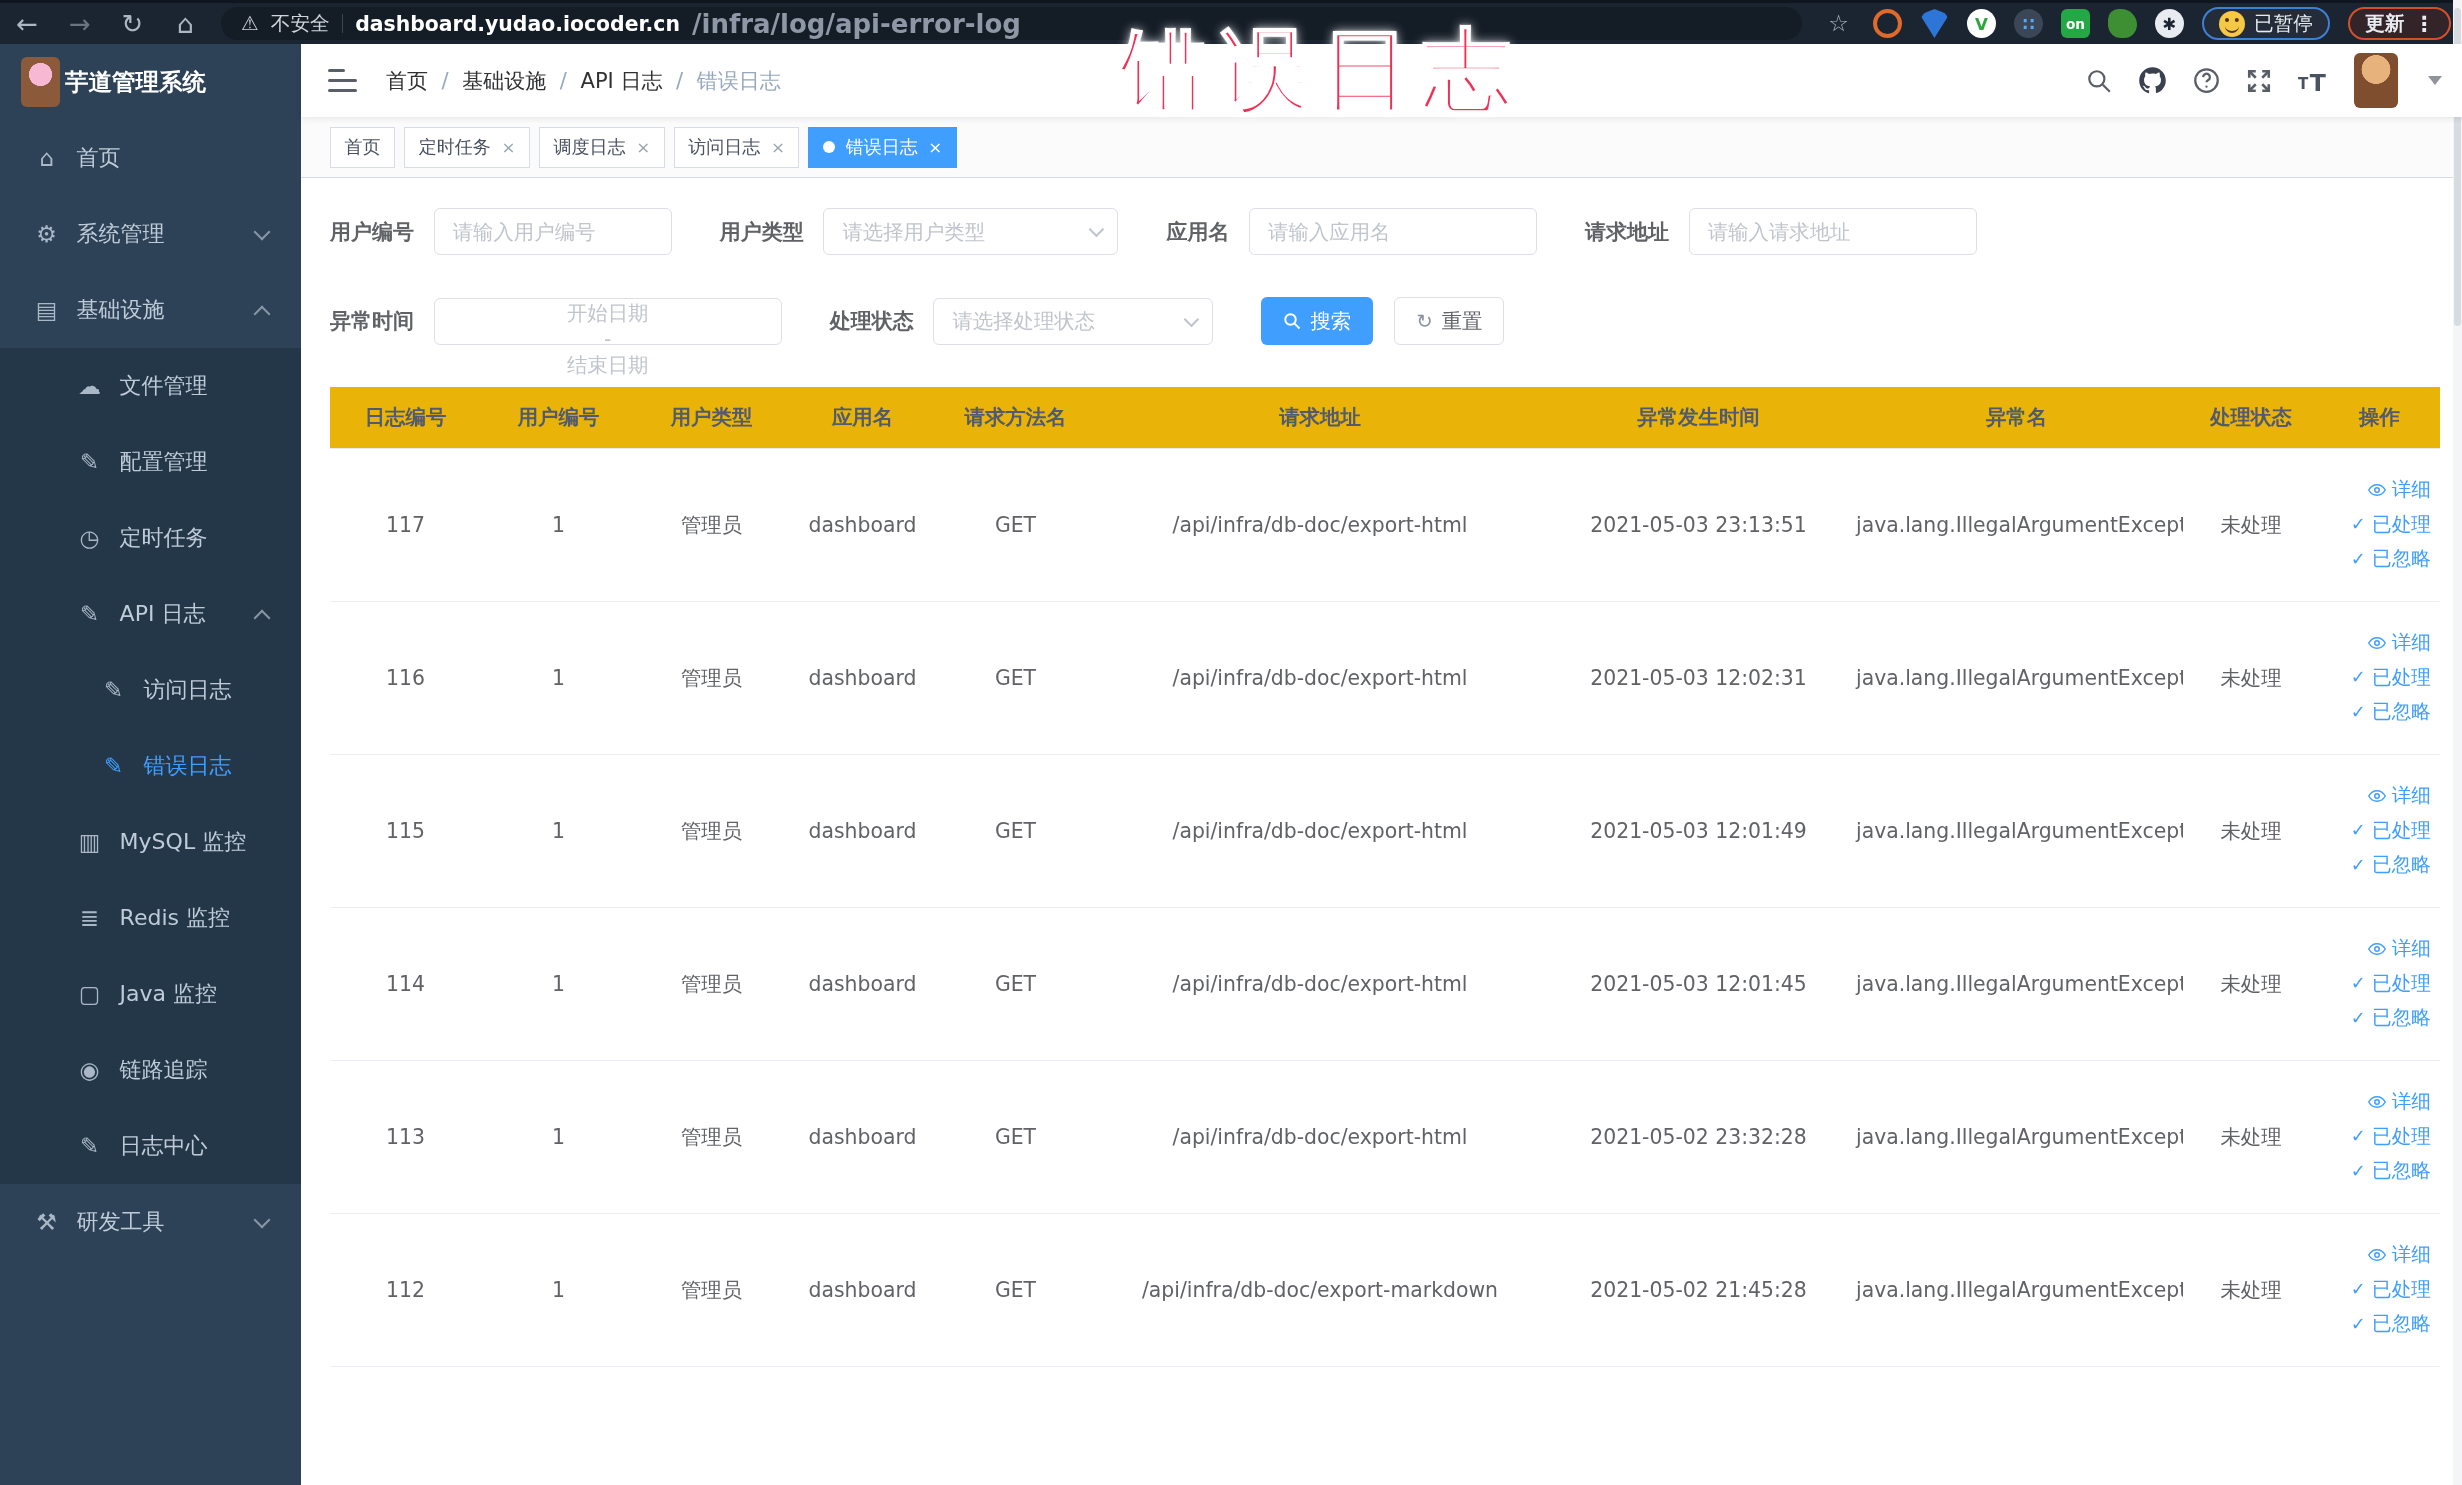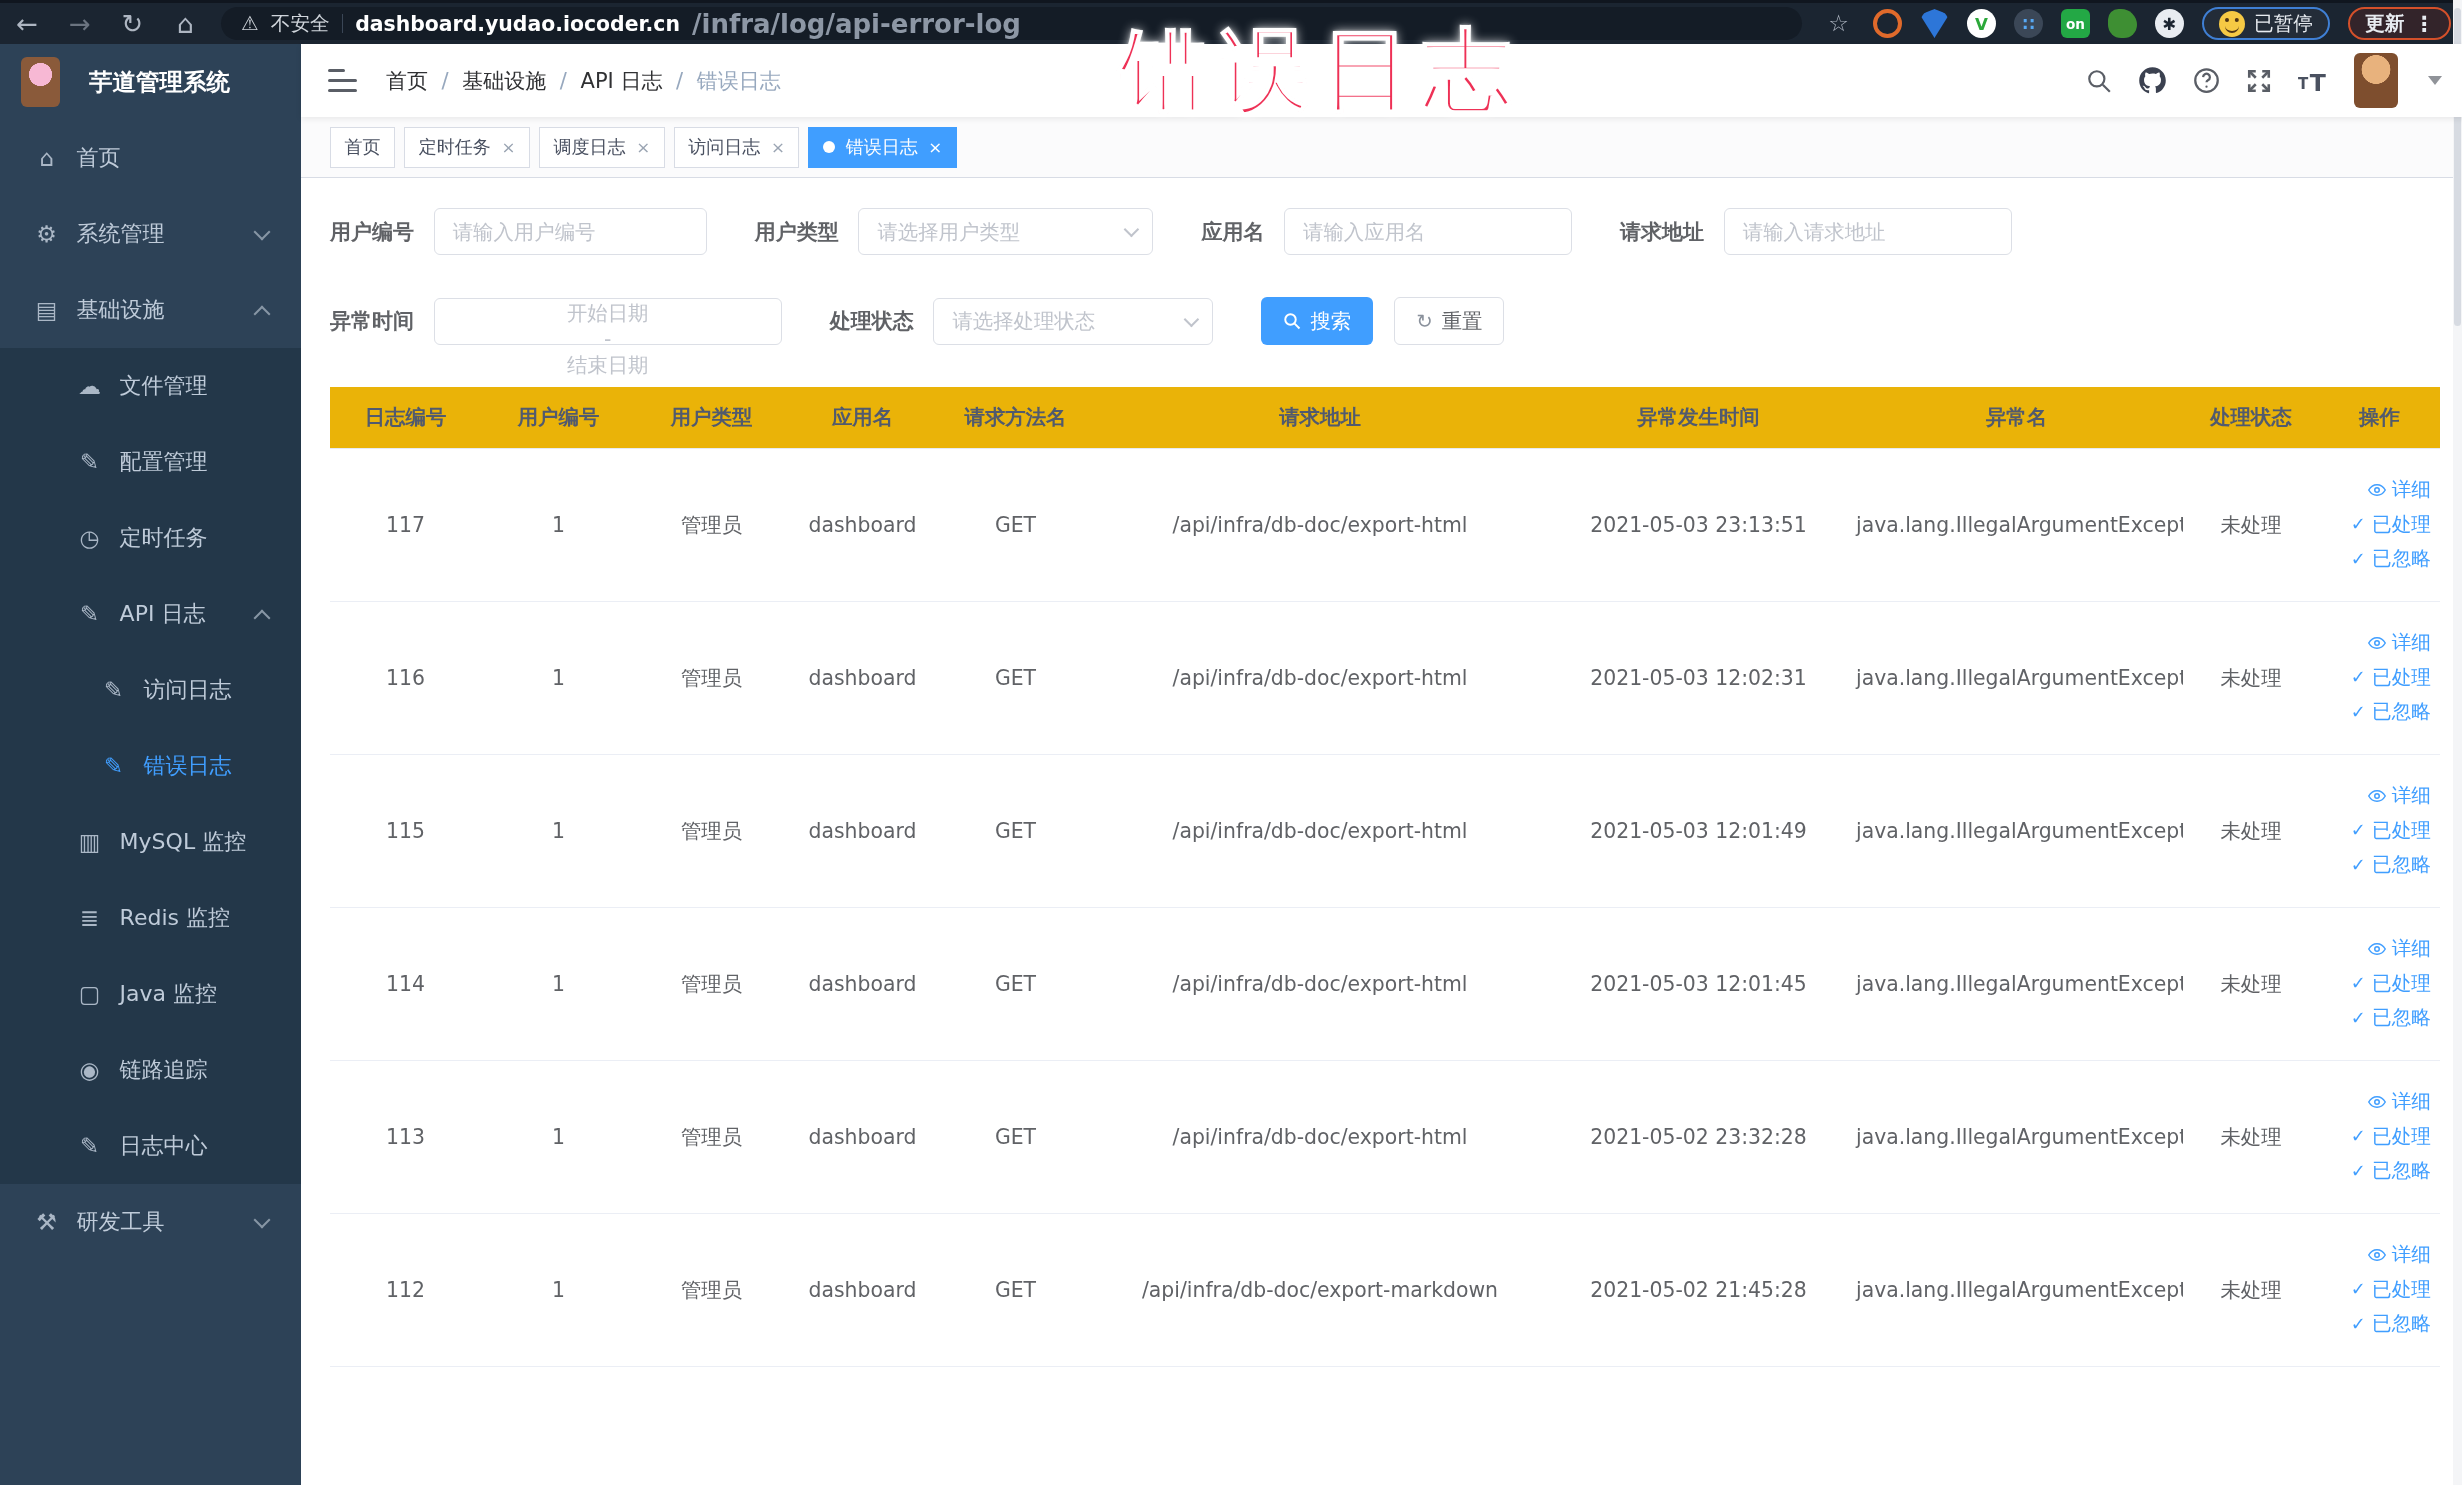--- a/index.html
+++ b/index.html
@@ -30,21 +30,21 @@
   .smiley { width:26px; height:26px; border-radius:50%; background:#f6c944; position:relative; }
   .smiley:before { content:""; position:absolute; left:6px; top:7.6px; width:3.8px; height:3.8px;
     border-radius:50%; background:#503514; box-shadow:9.8px 0 0 #503514; }
   .smiley:after { content:""; position:absolute; left:6px; top:13.6px; width:13.6px; height:6.8px;
     border-bottom:2.3px solid #503514; border-radius:0 0 10.6px 10.6px; }
   .kebab { color:#e8ecf1; font-size:21px; letter-spacing:0; }
 
   
   .app { position:absolute; top:44px; left:0; right:0; bottom:0; display:flex; }
   .sidebar { width:301px; background:#2d4257; color:#bfcbd9; flex:0 0 auto; display:flex; flex-direction:column; }
-  .logo-row { height:76px; display:flex; align-items:center; gap:29px; padding:0 21px; flex:0 0 auto; }
+  .logo-row { height:76px; display:flex; align-items:center; gap:5px; padding:0 21px; flex:0 0 auto; }
   .logo-img { width:39px; height:50px; border-radius:6px;
     background:radial-gradient(circle at 50% 35%, #f7b8d4 0 30%, #8a5a3a 31% 100%); }
   .logo-title { color:#fff; font-size:23.5px; font-weight:bold; }
   .menu { flex:1 1 auto; }
   .mi { height:76px; display:flex; align-items:center; font-size:22px; color:#bfcbd9; cursor:pointer; position:relative; }
   .mi .ic { width:33px; text-align:center; margin-right:13.6px; font-size:23px; color:#aab7c6; }
   .mi.l1 { padding-left:30px; }
   .mi.l2 { padding-left:73px; }
   .mi.l3 { padding-left:97px; }
   .mi.sub { background:#233749; }
@@ -84,21 +84,21 @@
 
   
   .frow { display:flex; align-items:center; margin-bottom:42px; }
   .field { display:flex; align-items:center; margin-right:48px; }
   .flabel { font-size:21px; font-weight:bold; color:#606266; margin-right:19.7px; white-space:nowrap; }
   .ctrl { height:47px; border:1.5px solid #dcdfe6; border-radius:6px; background:#fff;
     display:flex; align-items:center; padding:0 18px; font-size:20.4px; color:#c0c4cc; }
   .ctrl .ph { color:#c0c4cc; }
   .ctrl .sel-arrow { margin-left:auto; width:10.6px; height:10.6px; border-right:2.3px solid #c0c4cc;
     border-bottom:2.3px solid #c0c4cc; transform:rotate(45deg) translateY(-3px); }
-  .w360{width:273px;} .w390{width:295px;} .w380{width:288px;} .w460{width:348px;flex-direction:column;} .w370{width:280px;}
+  .w360{width:238px;} .w390{width:295px;} .w380{width:288px;} .w460{width:348px;flex-direction:column;} .w370{width:280px;}
   .btn { height:48px; border-radius:6px; display:flex; align-items:center; justify-content:center;
     gap:9px; font-size:20.4px; padding:0 21px; cursor:pointer; border:1.5px solid transparent; }
   .btn.primary { background:#409EFF; color:#fff; }
   .btn.plain { background:#fff; border-color:#dcdfe6; color:#606266; }
   .btn.warn { background:#fdf6ec; border-color:#f5dab1; color:#e6a23c; font-weight:bold; }
   .date-ctrl .cal { margin-right:12px; }
   .date-ctrl .rsep { margin:0 19.7px; color:#c0c4cc; }
 
   
   .toolbar { display:flex; align-items:center; margin-bottom:19.7px; }

